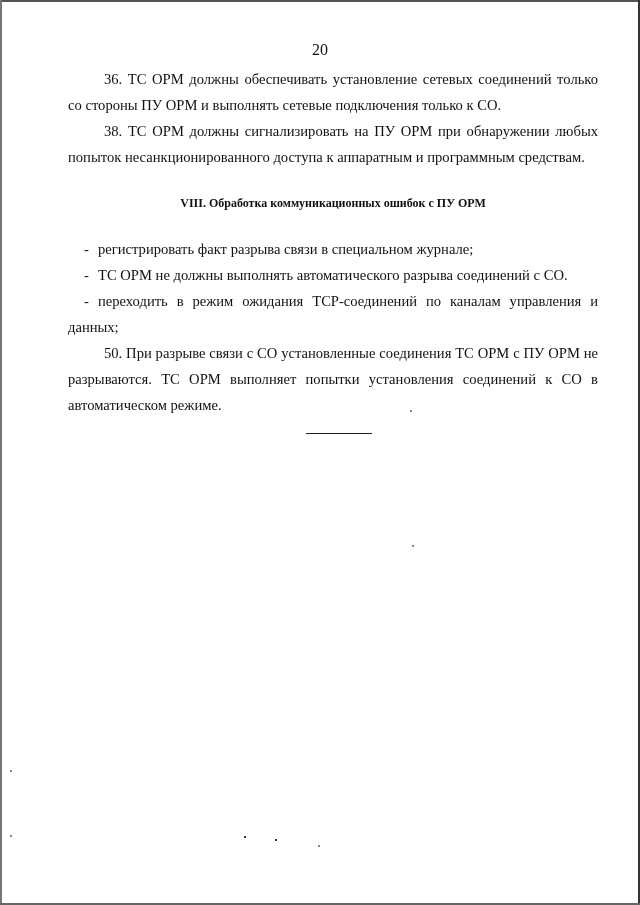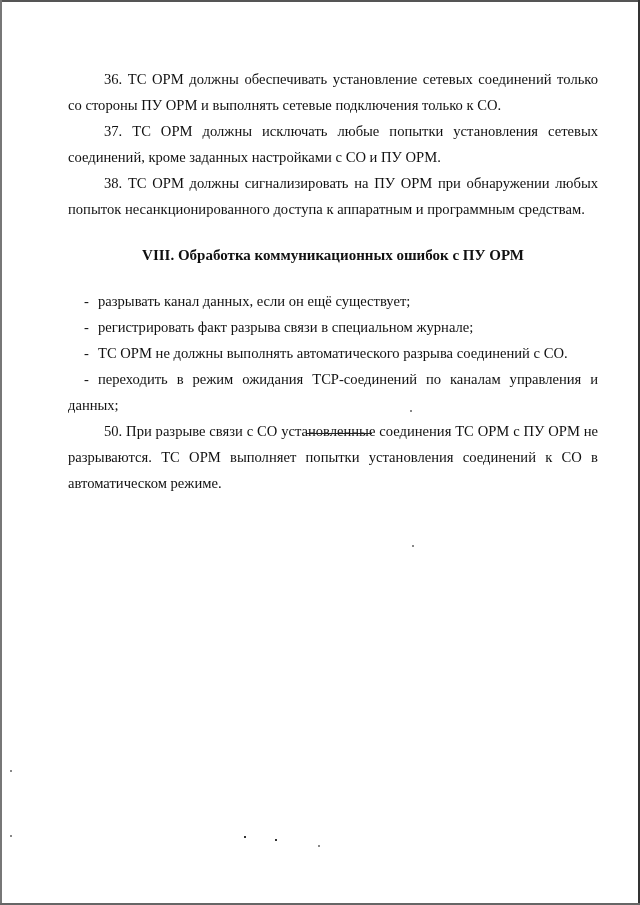--- a/index.html
+++ b/index.html
@@ -17,47 +17,46 @@
 
     .page-number {
       position: absolute; left: 0; width: 640px; top: 41px; text-align: center; font-size: 16px;
     }
     .content {
       position: absolute; left: 68px; width: 530px; top: 66px;
       font-size: 14.6px; line-height: 26px; text-align: justify;
     }
     .para { margin: 0; text-indent: 36px; }
     .heading {
-      font-weight: bold; text-align: center; font-size: 15px; margin: 20px 0 20px 0; text-indent: 0;
+      font-weight: bold; text-align: center; font-size: 12px; margin: 20px 0 20px 0; text-indent: 0;
     }
     .dash-item { margin: 0; text-indent: 16px; }
     .dash-item .dash { display: inline-block; width: 14px; text-indent: 0; }
     .sep {
       position: absolute; left: 306px; top: 433px; width: 66px; height: 1px; background: #222;
     }
     .speck { position: absolute; width: 2px; height: 2px; background: #888; }
   </style>
 </head>
 <body>
 
 <div class="page">
   <div class="edge-top"></div>
   <div class="edge-left"></div>
   <div class="edge-right"></div>
   <div class="edge-bottom"></div>
 
+  <div class="page-number">20</div>
 
   <div class="content">
     <p class="para">36. ТС ОРМ должны обеспечивать установление сетевых соединений только со стороны ПУ ОРМ и выполнять сетевые подключения только к СО.</p>
-    <p class="para">37. ТС ОРМ должны исключать любые попытки установления сетевых соединений, кроме заданных настройками с СО и ПУ ОРМ.</p>
     <p class="para">38. ТС ОРМ должны сигнализировать на ПУ ОРМ при обнаружении любых попыток несанкционированного доступа к аппаратным и программным средствам.</p>
 
     <p class="heading">VIII. Обработка коммуникационных ошибок с ПУ ОРМ</p>
 
-    <p class="dash-item"><span class="dash">-</span><span>разрывать канал данных, если он ещё существует;</span></p>
     <p class="dash-item"><span class="dash">-</span><span>регистрировать факт разрыва связи в специальном журнале;</span></p>
     <p class="dash-item"><span class="dash">-</span><span>ТС ОРМ не должны выполнять автоматического разрыва соединений с СО.</span></p>
     <p class="dash-item"><span class="dash">-</span><span>переходить в режим ожидания TCP-соединений по каналам управления и данных;</span></p>
     <p class="para">50. При разрыве связи с СО установленные соединения ТС ОРМ с ПУ ОРМ не разрываются. ТС ОРМ выполняет попытки установления соединений к СО в автоматическом режиме.</p>
   </div>
 
   <div class="sep"></div>
 
   <div class="speck" style="left:244px;top:836px;background:#333;"></div>
   <div class="speck" style="left:275px;top:839px;background:#333;"></div>

